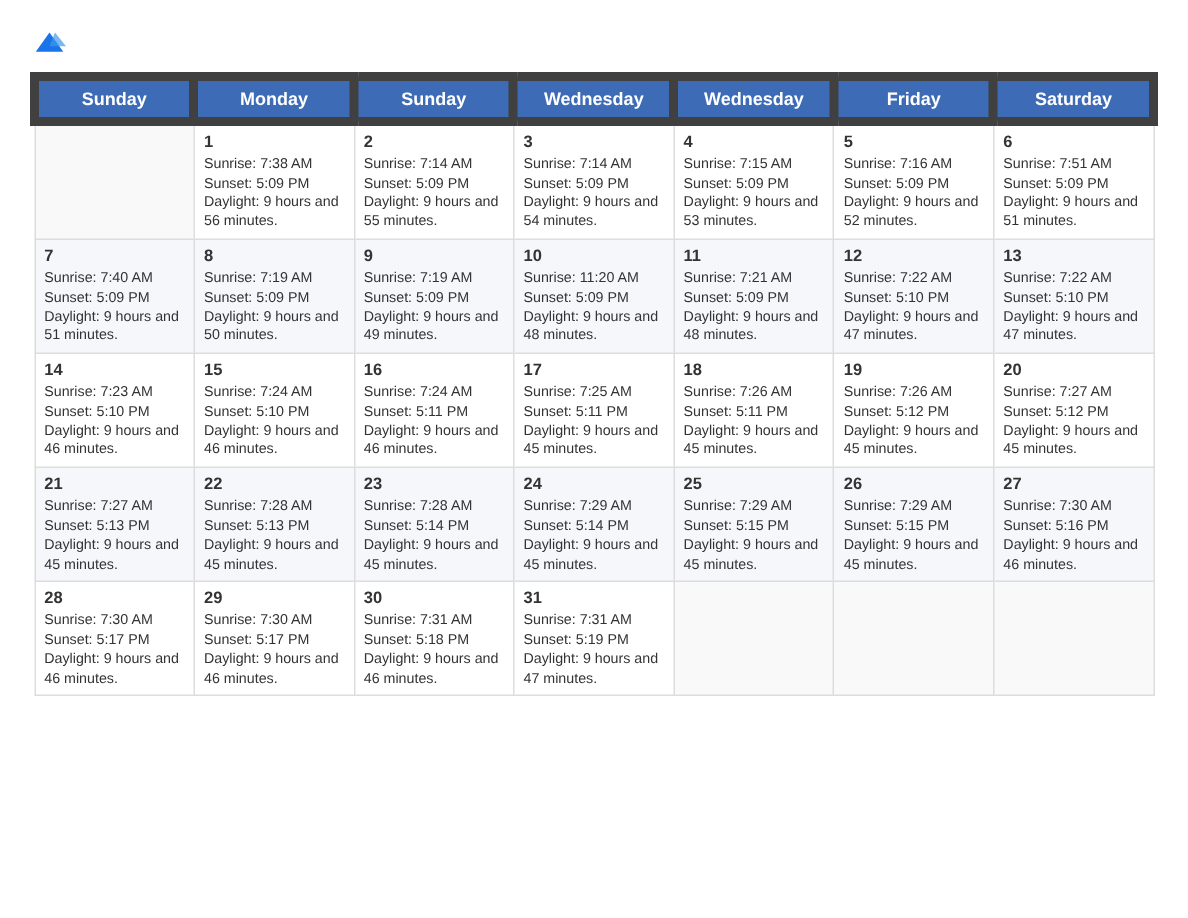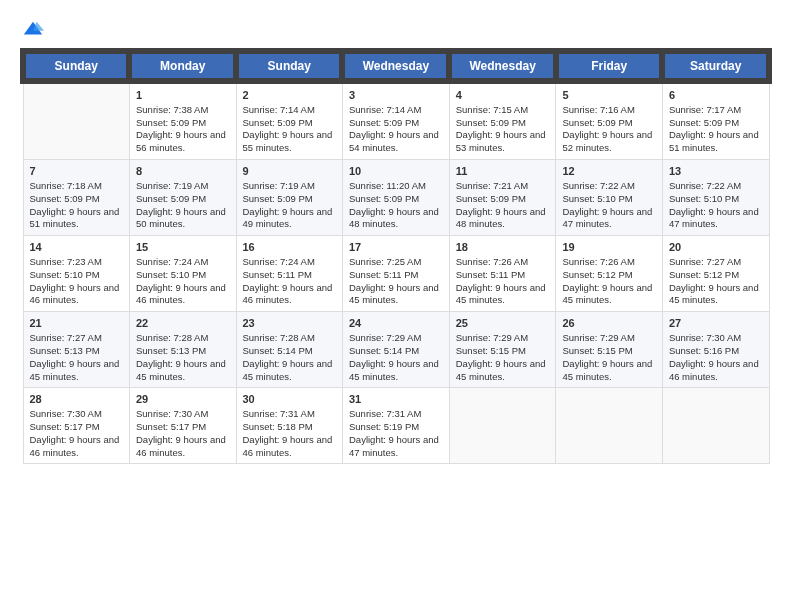--- a/index.html
+++ b/index.html
@@ -130,24 +130,24 @@
         </tr>
     </thead>
     <tbody id="calendar-body">
     <tr>
           <td class="cell-empty"></td>
           <td><span class="day-number">1</span><span>Sunrise: 7:38 AM</span><br><span>Sunset: 5:09 PM</span><br><span>Daylight: 9 hours and 56 minutes.</span></td>
           <td><span class="day-number">2</span><span>Sunrise: 7:14 AM</span><br><span>Sunset: 5:09 PM</span><br><span>Daylight: 9 hours and 55 minutes.</span></td>
           <td><span class="day-number">3</span><span>Sunrise: 7:14 AM</span><br><span>Sunset: 5:09 PM</span><br><span>Daylight: 9 hours and 54 minutes.</span></td>
           <td><span class="day-number">4</span><span>Sunrise: 7:15 AM</span><br><span>Sunset: 5:09 PM</span><br><span>Daylight: 9 hours and 53 minutes.</span></td>
           <td><span class="day-number">5</span><span>Sunrise: 7:16 AM</span><br><span>Sunset: 5:09 PM</span><br><span>Daylight: 9 hours and 52 minutes.</span></td>
-          <td><span class="day-number">6</span><span>Sunrise: 7:17 AM</span><br><span>Sunset: 5:09 PM</span><br><span>Daylight: 9 hours and 51 minutes.</span></td>
+          <td><span class="day-number">6</span><span>Sunrise: 7:51 AM</span><br><span>Sunset: 5:09 PM</span><br><span>Daylight: 9 hours and 51 minutes.</span></td>
         </tr>
         <tr>
-          <td><span class="day-number">7</span><span>Sunrise: 7:18 AM</span><br><span>Sunset: 5:09 PM</span><br><span>Daylight: 9 hours and 51 minutes.</span></td>
+          <td><span class="day-number">7</span><span>Sunrise: 7:40 AM</span><br><span>Sunset: 5:09 PM</span><br><span>Daylight: 9 hours and 51 minutes.</span></td>
           <td><span class="day-number">8</span><span>Sunrise: 7:19 AM</span><br><span>Sunset: 5:09 PM</span><br><span>Daylight: 9 hours and 50 minutes.</span></td>
           <td><span class="day-number">9</span><span>Sunrise: 7:19 AM</span><br><span>Sunset: 5:09 PM</span><br><span>Daylight: 9 hours and 49 minutes.</span></td>
           <td><span class="day-number">10</span><span>Sunrise: 11:20 AM</span><br><span>Sunset: 5:09 PM</span><br><span>Daylight: 9 hours and 48 minutes.</span></td>
           <td><span class="day-number">11</span><span>Sunrise: 7:21 AM</span><br><span>Sunset: 5:09 PM</span><br><span>Daylight: 9 hours and 48 minutes.</span></td>
           <td><span class="day-number">12</span><span>Sunrise: 7:22 AM</span><br><span>Sunset: 5:10 PM</span><br><span>Daylight: 9 hours and 47 minutes.</span></td>
           <td><span class="day-number">13</span><span>Sunrise: 7:22 AM</span><br><span>Sunset: 5:10 PM</span><br><span>Daylight: 9 hours and 47 minutes.</span></td>
         </tr>
         <tr>
           <td><span class="day-number">14</span><span>Sunrise: 7:23 AM</span><br><span>Sunset: 5:10 PM</span><br><span>Daylight: 9 hours and 46 minutes.</span></td>
           <td><span class="day-number">15</span><span>Sunrise: 7:24 AM</span><br><span>Sunset: 5:10 PM</span><br><span>Daylight: 9 hours and 46 minutes.</span></td>

